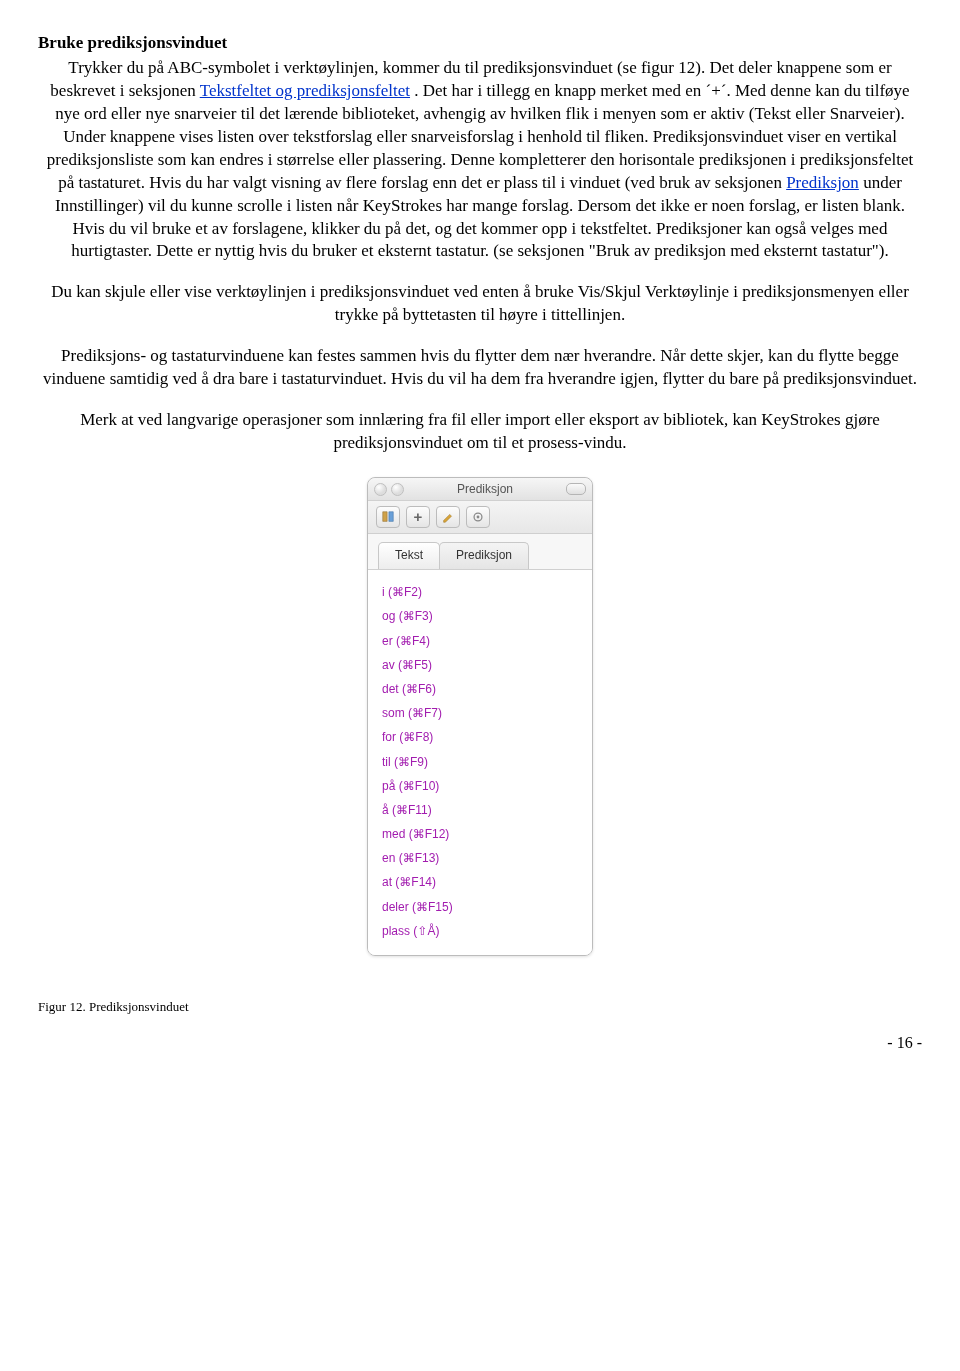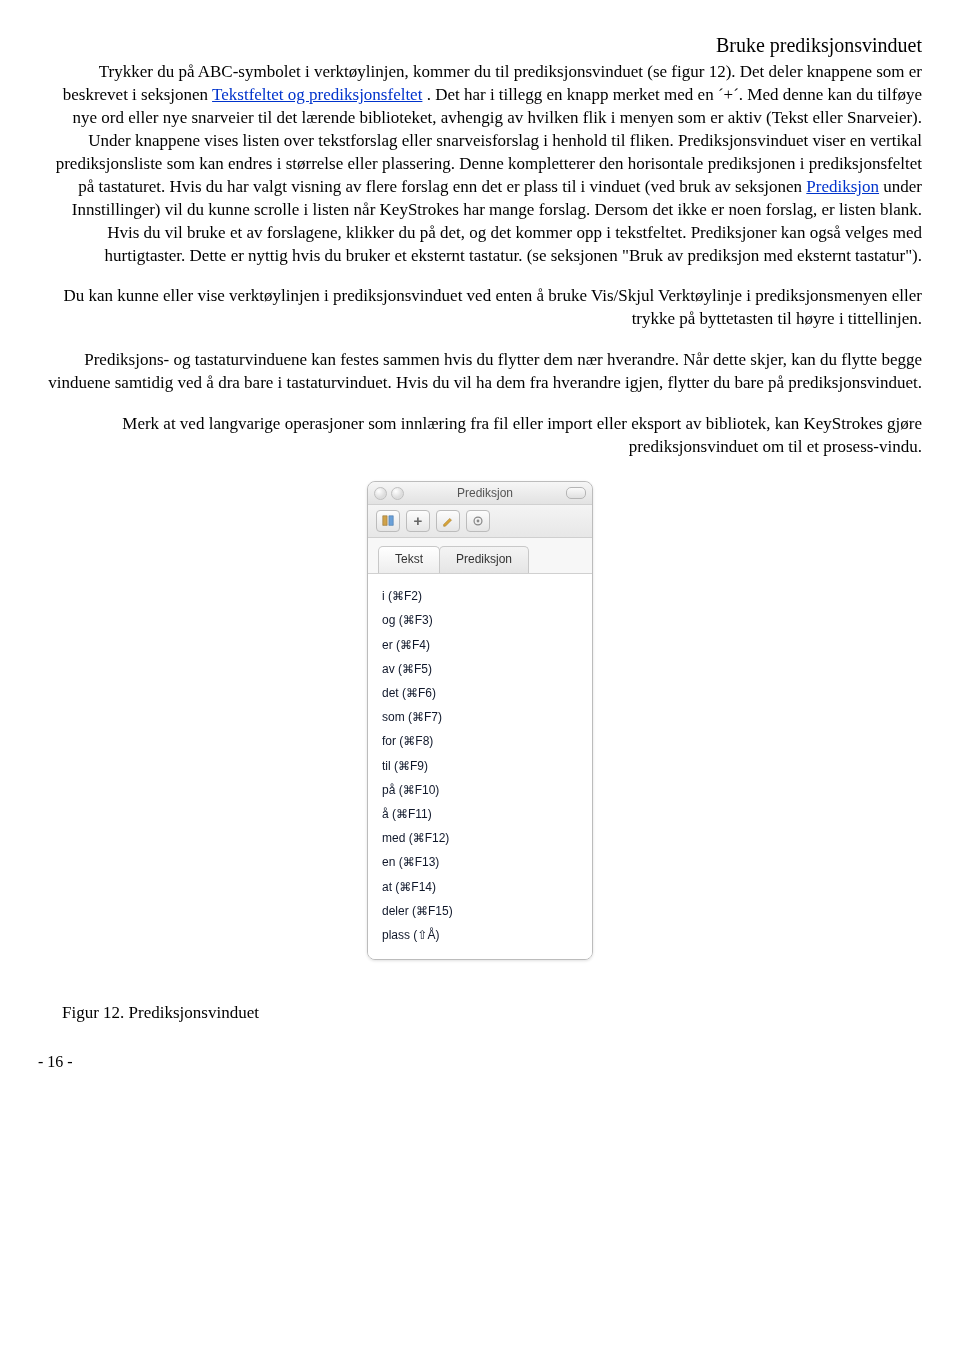--- a/index.html
+++ b/index.html
@@ -7,28 +7,27 @@
     font-size: 17px;
     line-height: 1.35;
     color: #000;
     background: #fff;
     margin: 0;
     padding: 32px 38px 20px 38px;
     width: 960px;
     box-sizing: border-box;
   }
   h2 {
-    font-size: 20px;
-    font-weight: normal;
+    font-size: 17px;
+    font-weight: bold;
     margin: 0 0 2px 0;
-    text-align: right;
   }
   p {
     margin: 0 0 18px 0;
-    text-align: right;
+    text-align: center;
   }
   a.link {
     color: #0033cc;
     text-decoration: underline;
   }
   .figure-wrap {
     margin-top: 22px;
     margin-bottom: 36px;
   }
   .figure {
@@ -100,54 +99,53 @@
   .pw-tab.active {
     background: linear-gradient(#ffffff,#ededed);
     position: relative;
     z-index: 1;
   }
   .pw-list {
     background:#fff;
     padding: 10px 8px 12px 14px;
     font-family: "Lucida Grande", Arial, sans-serif;
     font-size: 12px;
-    color:#0f172a;
+    color:#a21caf;
     min-height: 300px;
   }
   .pw-list div {
     padding: 4px 0;
   }
   .cmd {
     font-family: "Lucida Grande", Arial, sans-serif;
   }
   .figcap {
     margin-top: 42px;
-    font-size: 17px;
-    margin-left: 24px;
+    font-size: 13px;
   }
   .pagefoot {
-    text-align: left;
-    margin-top: 26px;
+    text-align: right;
+    margin-top: 16px;
     font-size: 16px;
   }
 </style>
 </head>
 <body>
 
 <h2>Bruke prediksjonsvinduet</h2>
 
 <p>
   <span>Trykker du på ABC-symbolet i verktøylinjen, kommer du til prediksjonsvinduet (se figur 12). Det deler knappene som er beskrevet i seksjonen </span>
   <a class="link" href="#"> Tekstfeltet og prediksjonsfeltet</a>
   <span>. Det har i tillegg en knapp merket med en ´+´. Med denne kan du tilføye nye ord eller nye snarveier til det lærende biblioteket, avhengig av hvilken flik i menyen som er aktiv (Tekst eller Snarveier). Under knappene vises listen over tekstforslag eller snarveisforslag i henhold til fliken. Prediksjonsvinduet viser en vertikal prediksjonsliste som kan endres i størrelse eller plassering. Denne kompletterer den horisontale prediksjonen i prediksjonsfeltet på tastaturet. Hvis du har valgt visning av flere forslag enn det er plass til i vinduet (ved bruk av seksjonen </span>
   <a class="link" href="#">Prediksjon</a>
   <span> under Innstillinger) vil du kunne scrolle i listen når KeyStrokes har mange forslag. Dersom det ikke er noen forslag, er listen blank. Hvis du vil bruke et av forslagene, klikker du på det, og det kommer opp i tekstfeltet. Prediksjoner kan også velges med hurtigtaster. Dette er nyttig hvis du bruker et eksternt tastatur. (se seksjonen "Bruk av prediksjon med eksternt tastatur").</span>
 </p>
 
-<p>Du kan kunne eller vise verktøylinjen i prediksjonsvinduet ved enten å bruke Vis/Skjul Verktøylinje i prediksjonsmenyen eller trykke på byttetasten til høyre i tittellinjen.</p>
+<p>Du kan skjule eller vise verktøylinjen i prediksjonsvinduet ved enten å bruke Vis/Skjul Verktøylinje i prediksjonsmenyen eller trykke på byttetasten til høyre i tittellinjen.</p>
 <p>Prediksjons- og tastaturvinduene kan festes sammen hvis du flytter dem nær hverandre. Når dette skjer, kan du flytte begge vinduene samtidig ved å dra bare i tastaturvinduet. Hvis du vil ha dem fra hverandre igjen, flytter du bare på prediksjonsvinduet.</p>
 <p>Merk at ved langvarige operasjoner som innlæring fra fil eller import eller eksport av bibliotek, kan KeyStrokes gjøre prediksjonsvinduet om til et prosess-vindu.</p>
 
 <div class="figure-wrap">
   <div class="figure">
     <div class="pw">
 
       <div class="pw-titlebar">
         <div class="pw-tlights">
           <span></span>

